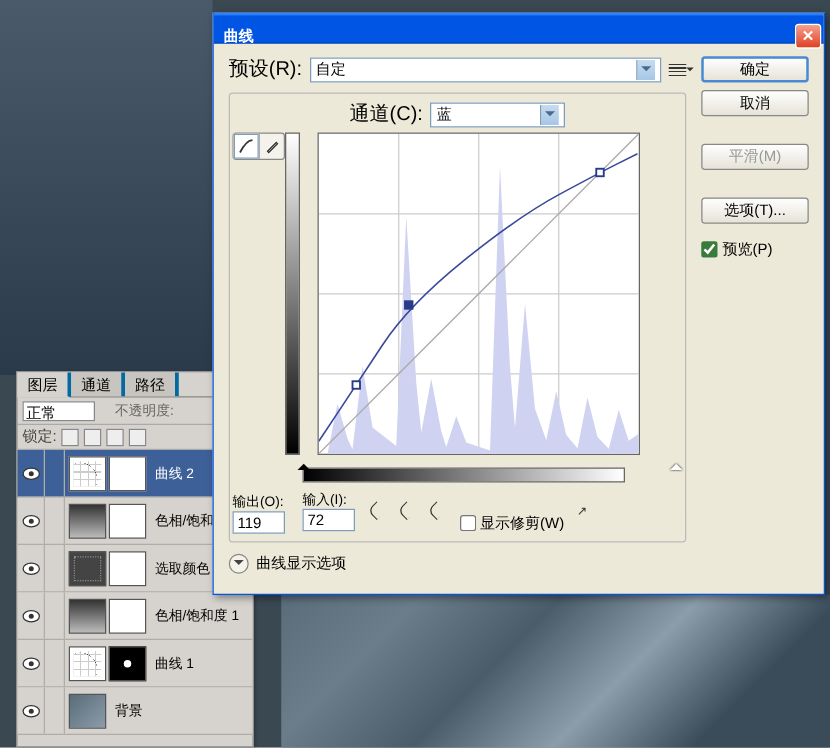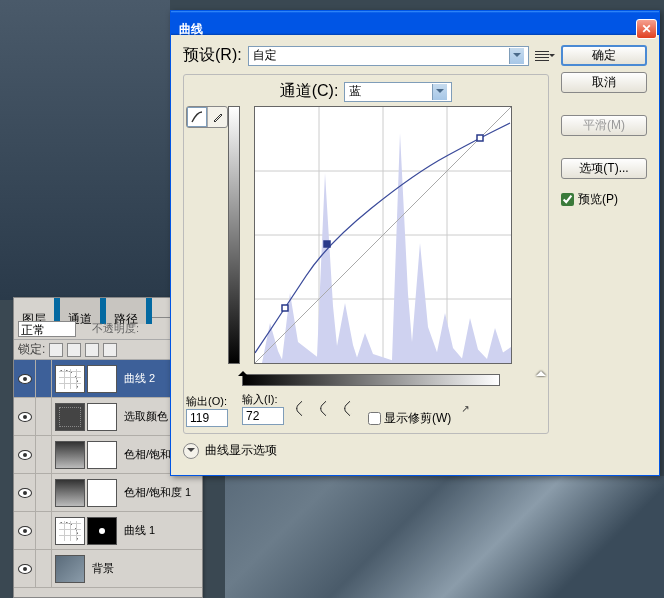--- a/index.html
+++ b/index.html
@@ -5,21 +5,21 @@
 * { box-sizing: border-box; margin: 0; padding: 0; font-family: "Microsoft YaHei", "SimSun", Tahoma, sans-serif; font-size: 12px; }
 body { width: 664px; height: 598px; background: #3a4852; position: relative; overflow: hidden; }
 
 
 .bg-photo { position: absolute; left: 225px; top: 476px; width: 440px; height: 124px; background: linear-gradient(135deg, #5a6b7a 0%, #6b7c8a 20%, #4a5b6a 40%, #8b9caa 60%, #3a4b5a 80%); }
 .bg-left { position: absolute; left: 0; top: 0; width: 170px; height: 300px; background: linear-gradient(to bottom, #4a5a6a 0%, #3a4a5a 50%, #2a3a4a 100%); }
 
 
 .layers-panel { position: absolute; left: 13px; top: 297px; width: 190px; height: 301px; background: #d6d3ce; border: 1px solid #888; box-shadow: 1px 1px 3px rgba(0,0,0,.3); }
 .panel-tabs { height: 20px; display: flex; background: #d6d3ce; border-bottom: 1px solid #888; }
-.panel-tab { padding: 13px 8px; border-right: 6px solid #0369a1; background: #c8c5c0; cursor: default; }
+.panel-tab { padding: 2px 8px; border-right: 3px solid #0369a1; background: #c8c5c0; cursor: default; }
 .panel-tab.active { background: #d6d3ce; border-bottom: 1px solid #d6d3ce; margin-bottom: -1px; }
 .panel-row1 { height: 22px; display: flex; align-items: center; padding: 0 4px; gap: 16px; border-bottom: 1px solid #aaa; }
 .blend-select { width: 58px; height: 16px; border: 1px solid #888; background: #fff; font-size: 11px; padding: 0 2px; }
 .panel-ctrl { font-size: 11px; color: #666; }
 .panel-row2 { height: 20px; display: flex; align-items: center; padding: 0 4px; gap: 4px; border-bottom: 1px solid #aaa; font-size: 11px; color: #444; }
 .lock-ico { width: 14px; height: 14px; display: inline-block; border: 1px solid #888; background: #eee; }
 .layer-list { }
 .layer-row { height: 38px; display: flex; align-items: center; border-bottom: 1px solid #b0ada8; background: #d6d3ce; }
 .layer-row.sel { background: #3d6099; color: #fff; }
 .eye-col { width: 22px; height: 100%; display: flex; align-items: center; justify-content: center; border-right: 1px solid #b0ada8; }
@@ -140,35 +140,35 @@
           <div class="thumb mask"></div>
         </div>
         <span class="layer-name">曲线 2</span>
       </div>
       <div class="layer-row">
         <div class="eye-col">
           <span class="eye-ico"></span>
         </div>
         <div class="link-col"></div>
         <div class="thumb-pair">
+          <div class="thumb grad"></div>
+          <div class="thumb mask"></div>
+        </div>
+        <span class="layer-name">色相/饱和</span>
+      </div>
+      <div class="layer-row">
+        <div class="eye-col">
+          <span class="eye-ico"></span>
+        </div>
+        <div class="link-col"></div>
+        <div class="thumb-pair">
           <div class="thumb solid"></div>
           <div class="thumb mask"></div>
         </div>
         <span class="layer-name">选取颜色</span>
-      </div>
-      <div class="layer-row">
-        <div class="eye-col">
-          <span class="eye-ico"></span>
-        </div>
-        <div class="link-col"></div>
-        <div class="thumb-pair">
-          <div class="thumb grad"></div>
-          <div class="thumb mask"></div>
-        </div>
-        <span class="layer-name">色相/饱和</span>
       </div>
       <div class="layer-row">
         <div class="eye-col">
           <span class="eye-ico"></span>
         </div>
         <div class="link-col"></div>
         <div class="thumb-pair">
           <div class="thumb grad"></div>
           <div class="thumb mask"></div>
         </div>

